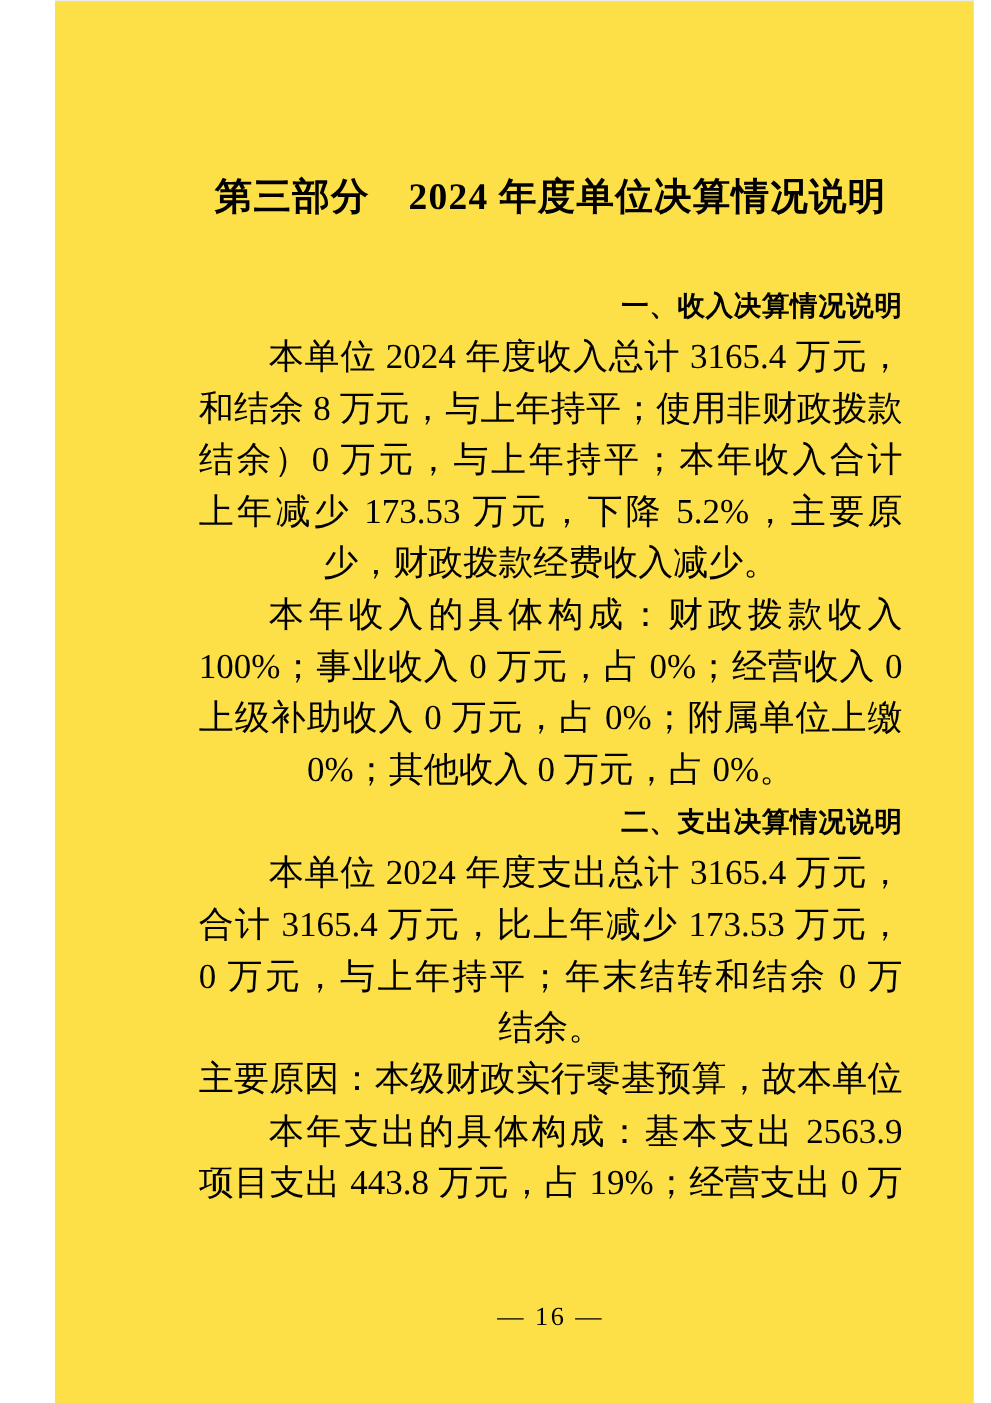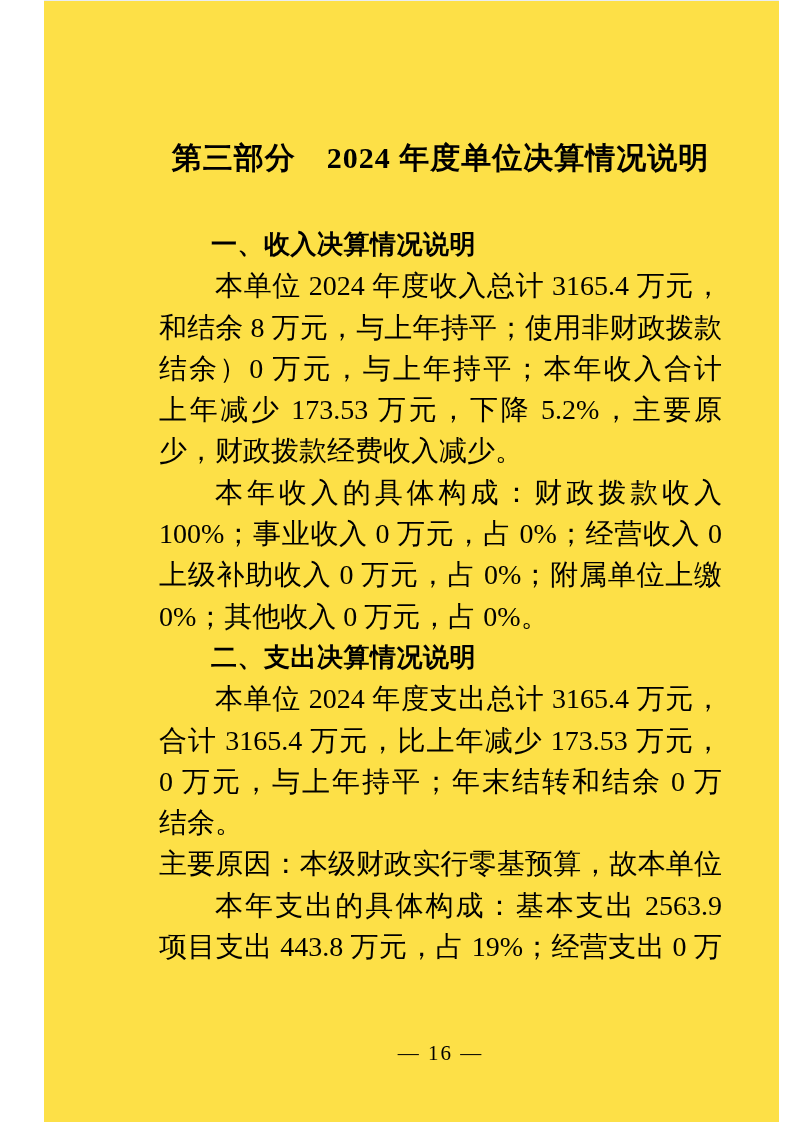--- a/index.html
+++ b/index.html
@@ -39,37 +39,37 @@
     width: 563px;
   }
   .row {
     height: 41.3px;
     line-height: 41.3px;
     overflow: hidden;
   }
   .heading {
     font-family: "Liberation Sans", sans-serif;
     font-weight: bold;
-    font-size: 26px;
+    font-size: 22px;
     text-indent: 2em;
-    text-align: left;
+    text-align: right;
     letter-spacing: 0.5px;
   }
   .body-line {
     font-family: "Liberation Serif", serif;
     font-size: 28px;
     font-weight: normal;
   }
   .jl {
     text-align: justify;
     text-align-last: justify;
     text-justify: inter-character;
   }
   .sl {
-    text-align: left;
+    text-align: center;
   }
   .ind {
     text-indent: 2em;
   }
   .footer {
     position: absolute;
     top: 1038px;
     left: 0;
     width: 793px;
     height: 28px;

